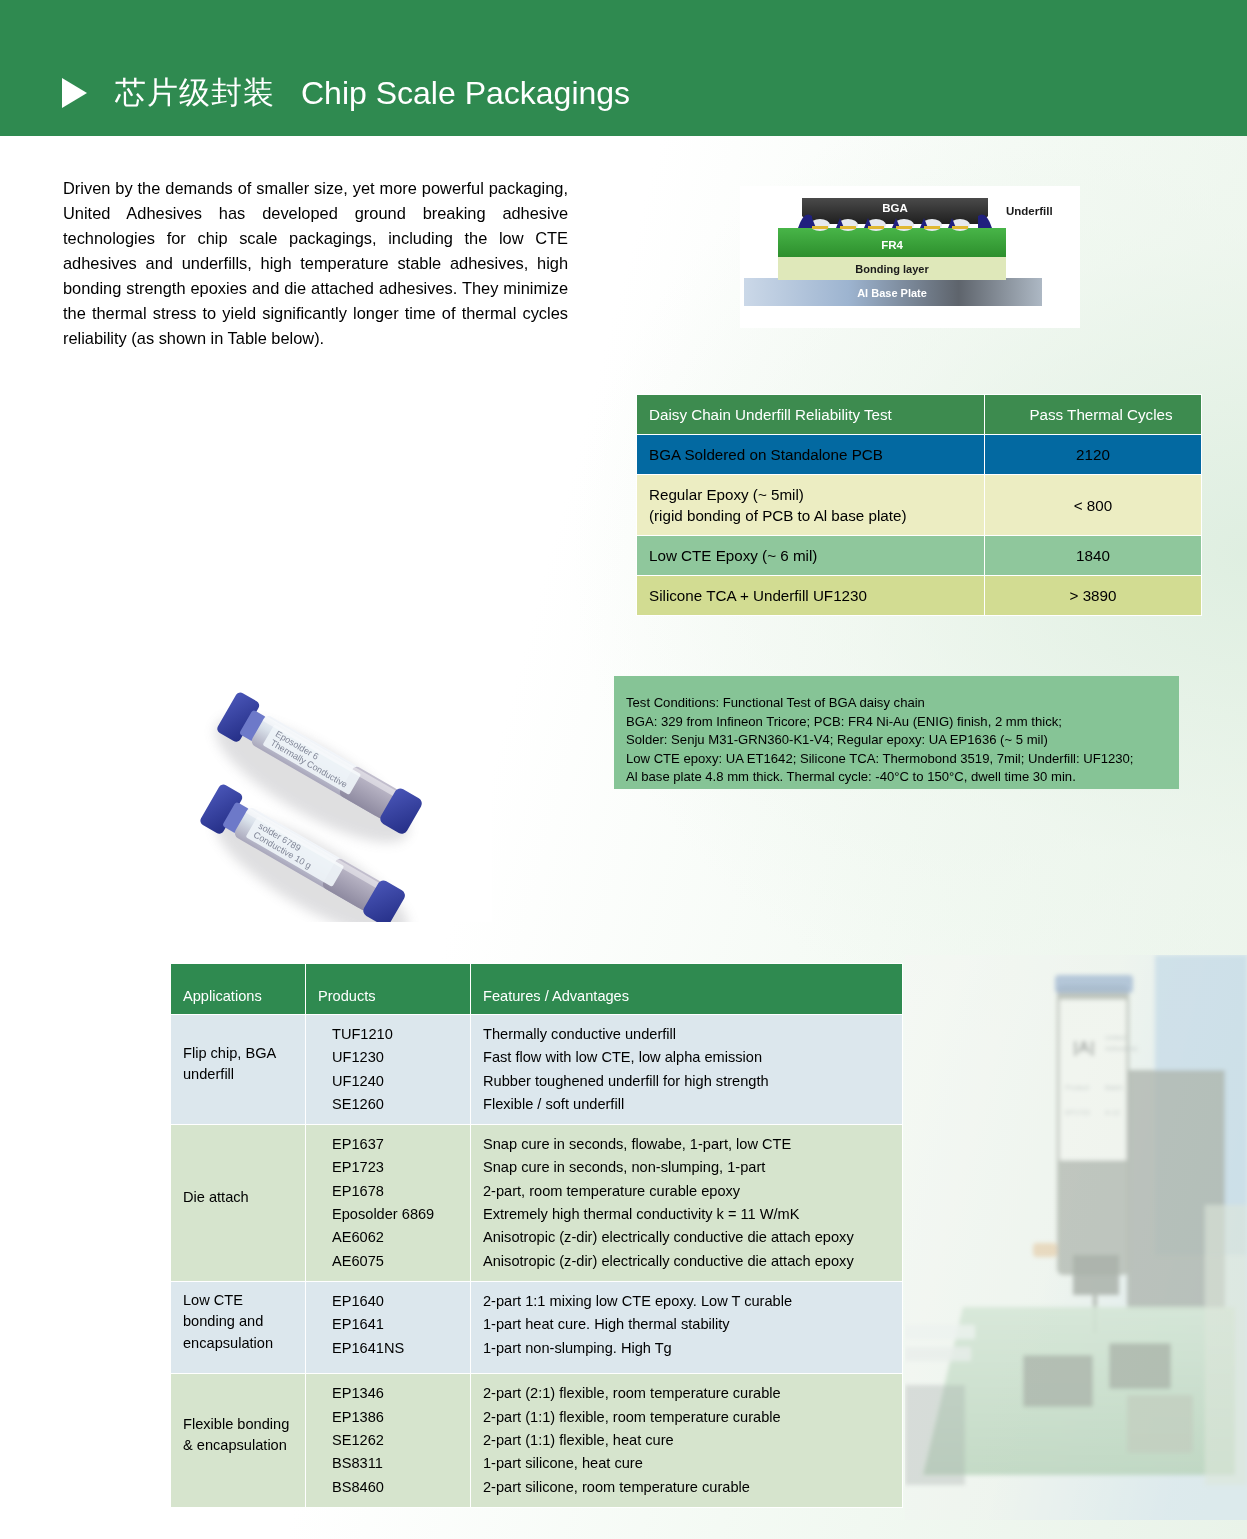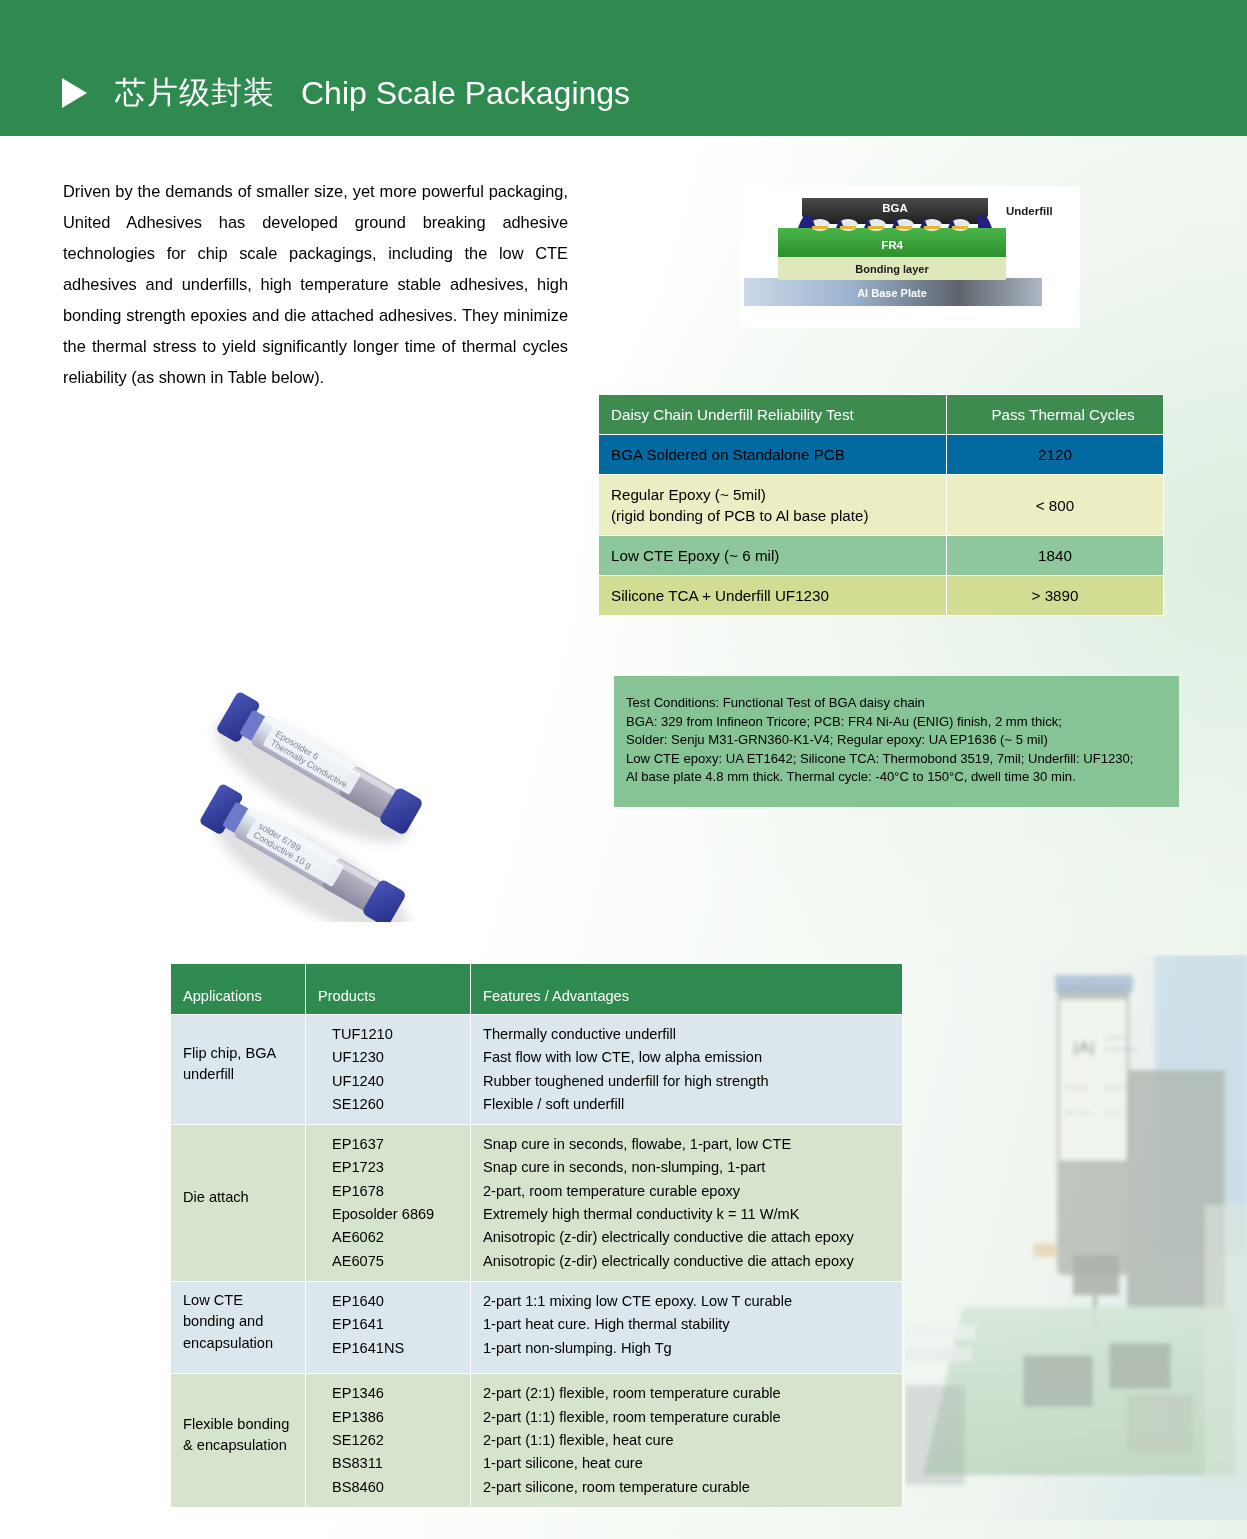--- a/index.html
+++ b/index.html
@@ -60,41 +60,41 @@
 
   
   .body-col {
     position: absolute;
     left: 63px;
     top: 176px;
     width: 505px;
   }
   .para {
     font-size: 16.4px;
-    line-height: 31px;
+    line-height: 25px;
     color: #000000;
     text-align: justify;
     margin: 0 0 25px 0;
   }
   .para.last { margin-bottom: 0; }
 
   
   .bga-fig {
     position: absolute;
     left: 740px;
     top: 186px;
     width: 340px;
     height: 142px;
   }
   .bga-svg { display: block; }
 
   
   .rel-table {
     position: absolute;
-    left: 598px;
+    left: 636px;
     top: 394px;
     width: 565px;
     border-collapse: collapse;
     table-layout: fixed;
   }
   .rel-table th, .rel-table td {
     border: 1px solid #ffffff;
     padding: 0;
   }
   .rel-head th {
@@ -123,21 +123,21 @@
   .rc2 { background: #9dc3e8; }
   .rc3 { background: #8fc79c; }
   .rc4 { background: #d2dc92; }
   .rel-note {
     position: absolute;
     left: 614px;
     top: 676px;
     width: 565px;
     box-sizing: border-box;
     background: #86c496;
-    padding: 18px 14px 20px 12px;
+    padding: 18px 14px 2px 12px;
     font-size: 13.1px;
     line-height: 18.6px;
     color: #000;
   }
   .rel-note div { white-space: nowrap; }
 
   
   .syringes {
     position: absolute;
     left: 162px;

